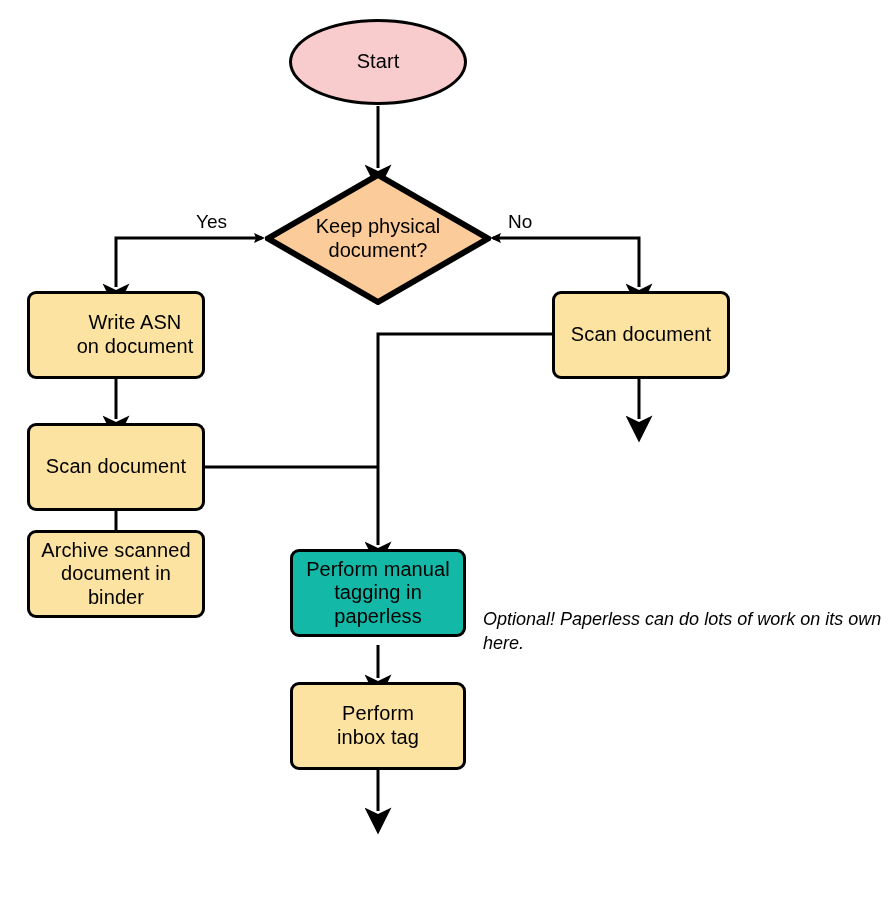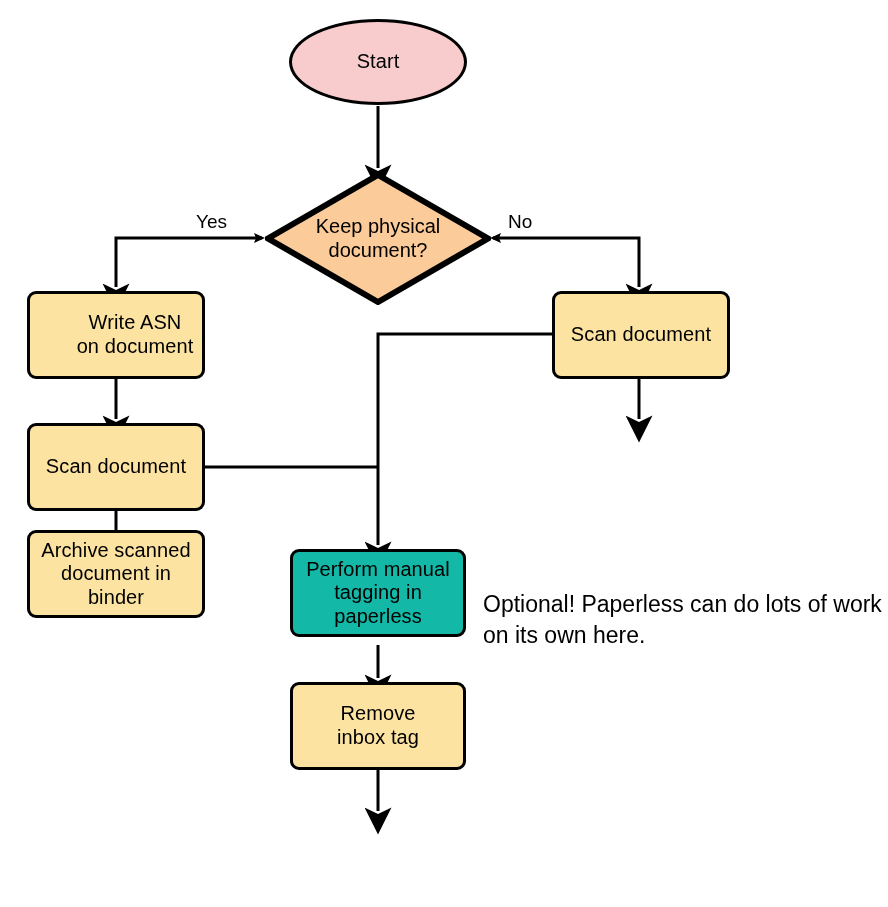--- a/index.html
+++ b/index.html
@@ -76,23 +76,25 @@
     white-space: pre-line;
   }
   .edge-label {
     position: absolute;
     font-size: 19px;
     z-index: 4;
     white-space: nowrap;
   }
   .note {
     position: absolute;
-    font-size: 23px;
+    font-style: italic;
+    font-size: 18px;
     line-height: 1.35;
     z-index: 4;
+    margin-top: 18px;
   }
 </style>
 </head>
 <body>
 
 <div id="flowchart-canvas">
 
   <svg id="edge-layer" viewBox="0 0 888 907" width="888" height="907" xmlns="http://www.w3.org/2000/svg">
     <defs>
       <marker id="arrow-down" markerWidth="10" markerHeight="9" refX="1.2" refY="4.5" orient="auto" markerUnits="strokeWidth">
@@ -163,21 +165,21 @@
   </div>
 
 
   <div class="node process" style="left:290px; top:549px; width:176px; height:88px; background:#14b8a6;">
     <span class="node-label">Perform manual
 tagging in
 paperless</span>
   </div>
 
   <div class="node process" style="left:290px; top:682px; width:176px; height:88px; background:#fce3a1;">
-    <span class="node-label">Remove
+    <span class="node-label">Perform
 inbox tag</span>
   </div>
 
 
   <div class="note" style="left:483px; top:589px; width:405px;">
     <span>Optional! Paperless can do lots of work on its own here.</span>
   </div>
 
 </div>
 

